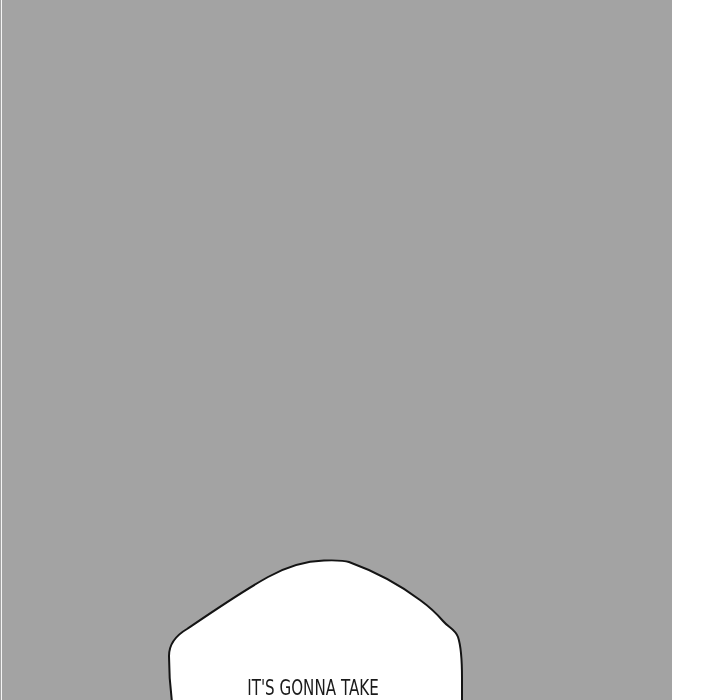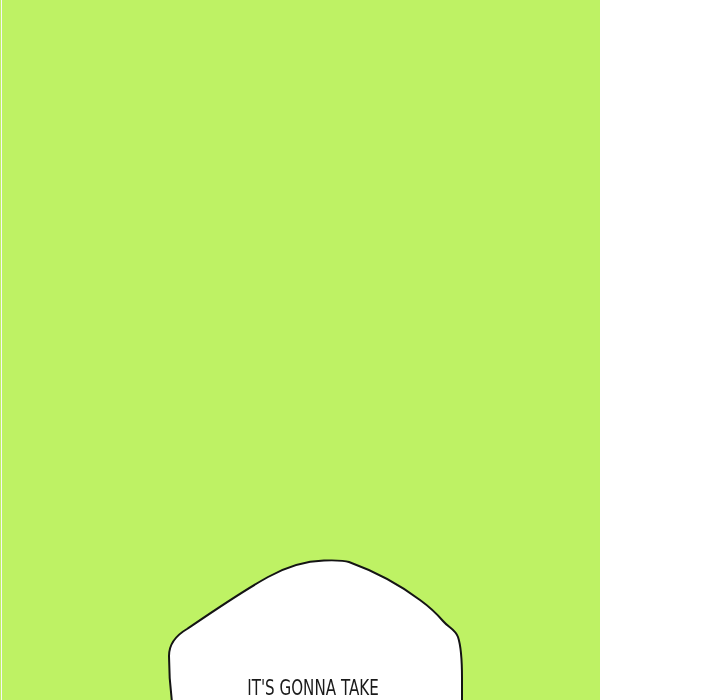--- a/index.html
+++ b/index.html
@@ -8,23 +8,23 @@
   }
   body {
     width: 720px;
     height: 700px;
     overflow: hidden;
     background: #ffffff;
     font-family: "DejaVu Sans", "Liberation Sans", sans-serif;
   }
   .comic-panel {
     position: relative;
-    width: 600px;
+    width: 672px;
     height: 700px;
-    background: #bef264;
+    background: #a3a3a3;
     overflow: hidden;
   }
   
   .panel-left-edge {
     position: absolute;
     left: 1px;
     top: 0;
     width: 1px;
     height: 700px;
     background: #f5f5f5;

